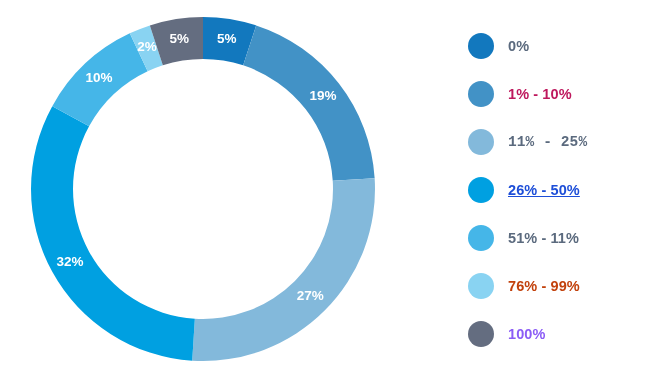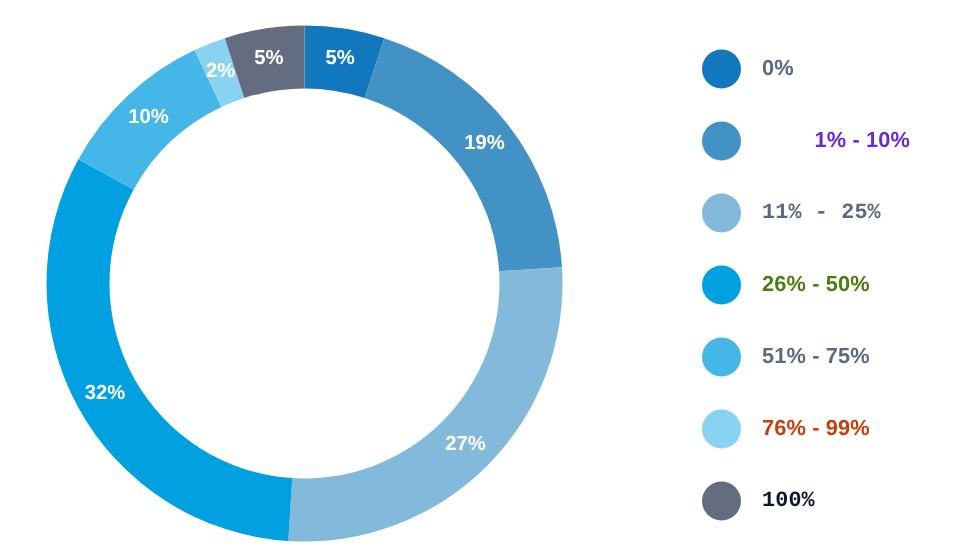--- a/index.html
+++ b/index.html
@@ -98,37 +98,37 @@
     </svg>
   </div>
 
   <div id="legend">
       <div class="legend-item">
         <span class="legend-swatch" style="background: rgb(18, 120, 190);"></span>
         <span class="legend-label" style="color: rgb(91, 106, 126);">0%</span>
       </div>
       <div class="legend-item">
         <span class="legend-swatch" style="background: rgb(66, 146, 198);"></span>
-        <span class="legend-label" style="color: #6d28d9; margin-left: 35px;">1% - 10%</span>
+        <span class="legend-label" style="color: #be185d;">1% - 10%</span>
       </div>
       <div class="legend-item">
         <span class="legend-swatch" style="background: rgb(131, 185, 219);"></span>
         <span class="legend-label" style="color: rgb(91, 106, 126); font-family: Liberation Mono, monospace;">11% - 25%</span>
       </div>
       <div class="legend-item">
         <span class="legend-swatch" style="background: rgb(0, 160, 225);"></span>
-        <span class="legend-label" style="color: #4d7c0f;">26% - 50%</span>
+        <span class="legend-label" style="color: #1d4ed8; text-decoration: underline;">26% - 50%</span>
       </div>
       <div class="legend-item">
         <span class="legend-swatch" style="background: rgb(69, 182, 232);"></span>
-        <span class="legend-label" style="color: rgb(91, 106, 126);">51% - 75%</span>
+        <span class="legend-label" style="color: rgb(91, 106, 126);">51% - 11%</span>
       </div>
       <div class="legend-item">
         <span class="legend-swatch" style="background: rgb(137, 211, 242);"></span>
         <span class="legend-label" style="color: #c2410c;">76% - 99%</span>
       </div>
       <div class="legend-item">
         <span class="legend-swatch" style="background: rgb(100, 109, 128);"></span>
-        <span class="legend-label" style="color: #0f172a; font-family: Liberation Mono, monospace;">100%</span>
+        <span class="legend-label" style="color: #8b5cf6;">100%</span>
       </div>
     </div>
 
 </div>
 
 </body></html>

